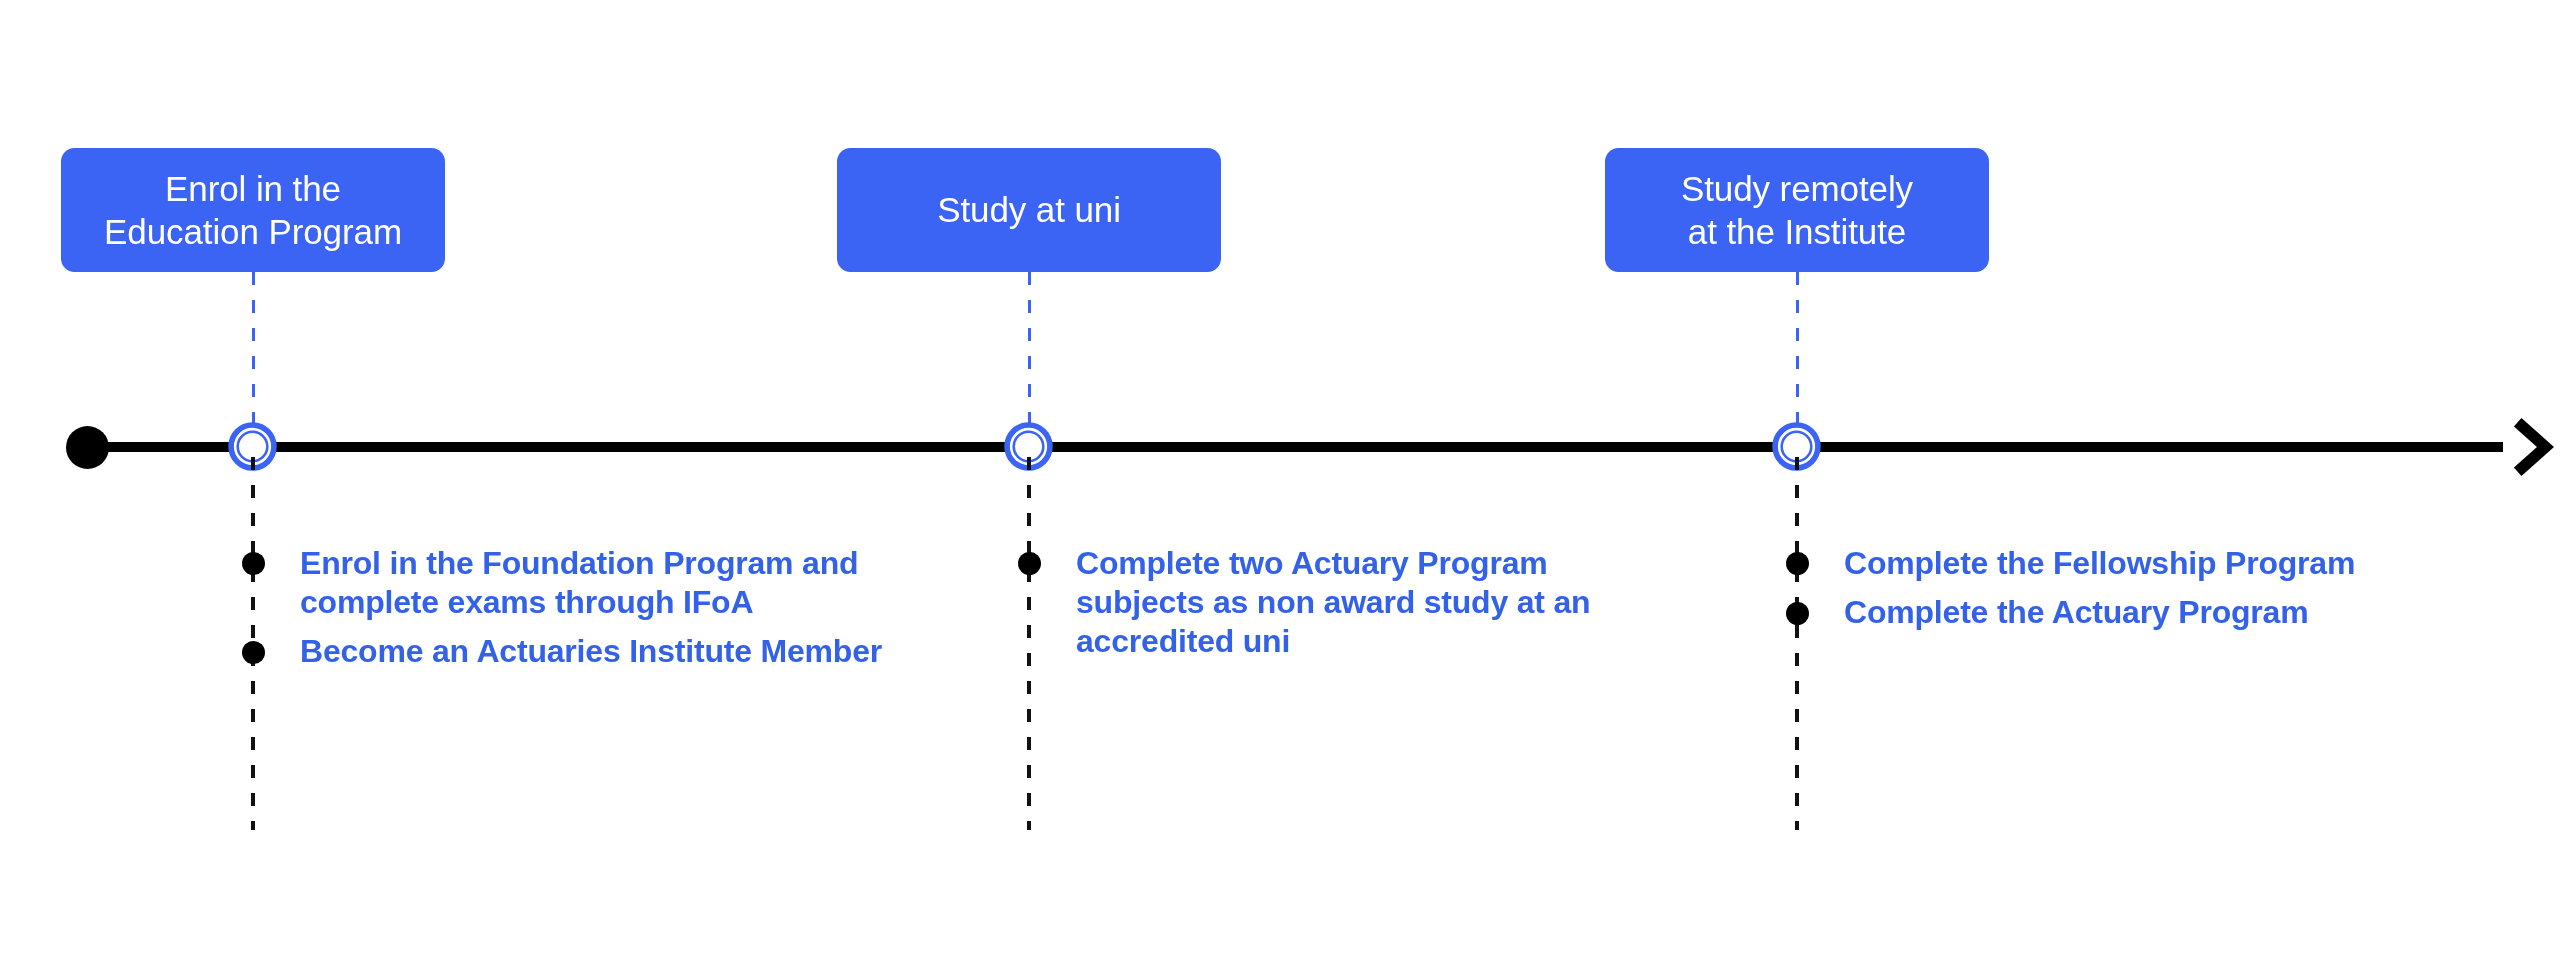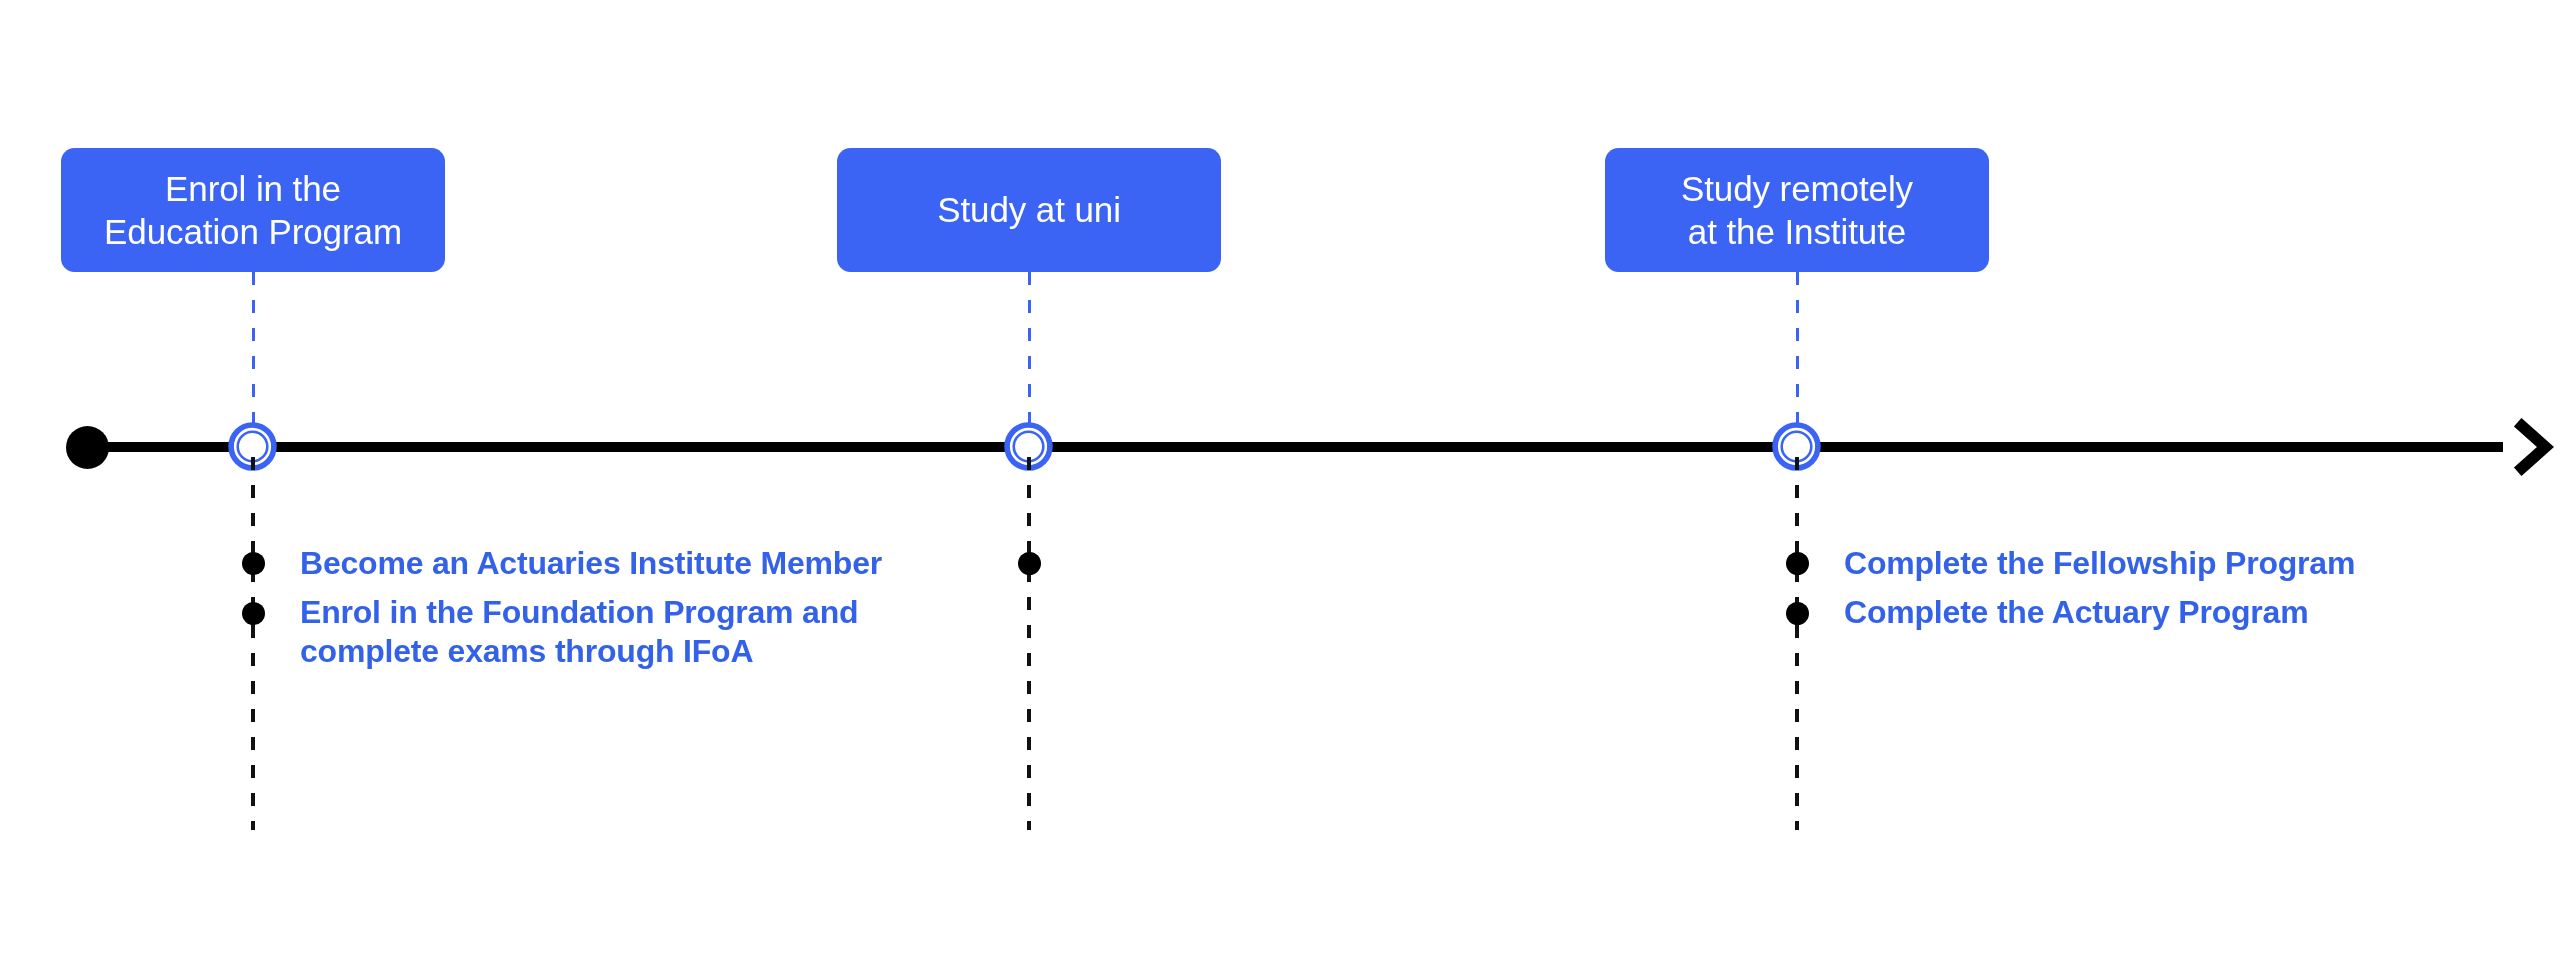--- a/index.html
+++ b/index.html
@@ -175,44 +175,47 @@
         <div class="milestone-node">
           <svg width="49" height="49" viewBox="0 0 96 96" aria-hidden="true">
             <circle cx="48" cy="48" r="42" fill="#ffffff" stroke="#3b63f4" stroke-width="11"></circle>
             <circle cx="48" cy="48" r="29" fill="#ffffff" stroke="#3b63f4" stroke-width="5"></circle>
           </svg>
         </div>
         <div class="dash-lower"></div>
         <div class="bullets">
           <div class="bullet-row">
             <span class="bullet-dot"></span>
-            <span class="bullet-text">Become an Actuaries Institute Member</span>
-          </div>
-          <div class="bullet-row">
-            <span class="bullet-dot"></span>
             <span class="bullet-text">Enrol in the Foundation Program and
 complete exams through IFoA</span>
+          </div>
+          <div class="bullet-row">
+            <span class="bullet-dot"></span>
+            <span class="bullet-text">Become an Actuaries Institute Member</span>
           </div>
         </div>
       </div>
       <div class="milestone" style="left: 1029px;">
         <div class="milestone-box">
           <div class="milestone-box-label">Study at uni</div>
         </div>
         <div class="dash-upper"></div>
         <div class="milestone-node">
           <svg width="49" height="49" viewBox="0 0 96 96" aria-hidden="true">
             <circle cx="48" cy="48" r="42" fill="#ffffff" stroke="#3b63f4" stroke-width="11"></circle>
             <circle cx="48" cy="48" r="29" fill="#ffffff" stroke="#3b63f4" stroke-width="5"></circle>
           </svg>
         </div>
         <div class="dash-lower"></div>
         <div class="bullets">
           <div class="bullet-row">
             <span class="bullet-dot"></span>
+            <span class="bullet-text">Complete two Actuary Program
+subjects as non award study at an
+accredited uni</span>
           </div>
         </div>
       </div>
       <div class="milestone" style="left: 1797px;">
         <div class="milestone-box">
           <div class="milestone-box-label">Study remotely
 at the Institute</div>
         </div>
         <div class="dash-upper"></div>
         <div class="milestone-node">

